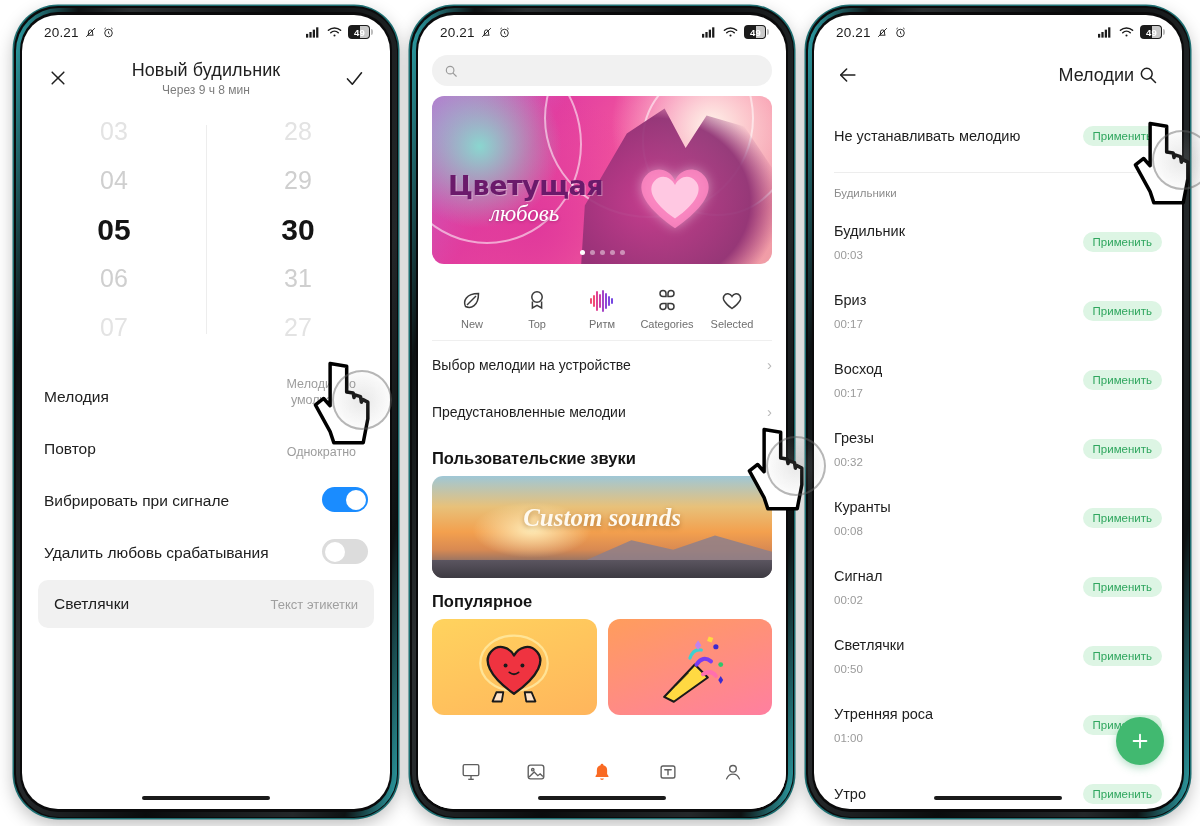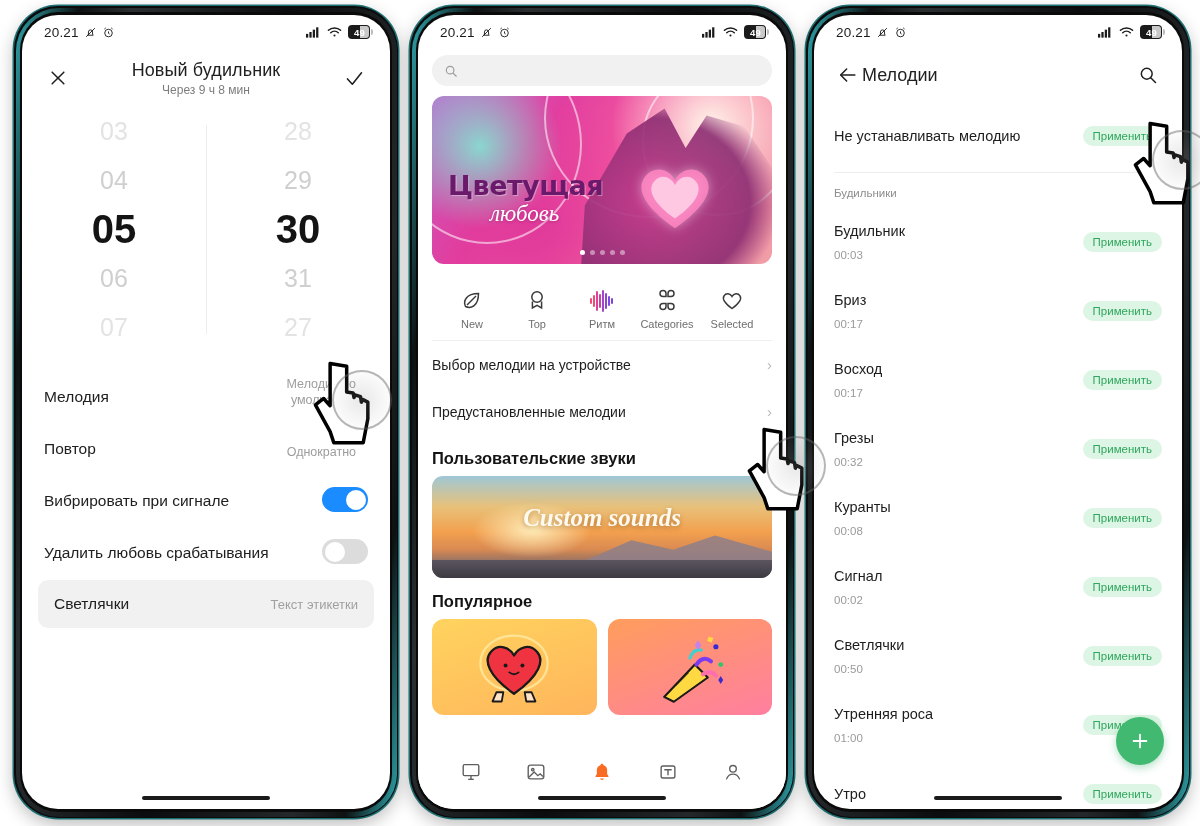--- a/index.html
+++ b/index.html
@@ -69,21 +69,21 @@
   .p1-head { display:flex; align-items:center; padding: 6px 22px 0 22px; height:52px;}
   .p1-head .mid { flex:1; text-align:center; }
   .p1-title { font-size:18px; color:#1f1f1f; font-weight:400; letter-spacing:.1px;}
   .p1-sub { font-size:12px; color:#7c7c7c; margin-top:2px;}
   .iconbtn { width:28px; height:28px; display:flex; align-items:center; justify-content:center; cursor:pointer;}
 
   .picker { position:relative; height:245px; margin-top:6px; display:flex; }
   .pcol { flex:1; display:flex; flex-direction:column; align-items:center; justify-content:center; gap:0; }
   .pcol .v { height:49px; line-height:49px; font-size:25px; color:#e3e3e3; font-weight:300;}
   .pcol .v.n1 { color:#cfcfcf; }
-  .pcol .v.sel { color:#141414; font-size:40px; font-weight:700; }
+  .pcol .v.sel { color:#141414; font-size:30px; font-weight:700; }
   .pdiv { position:absolute; left:50%; top:18px; bottom:18px; width:1px; background:#ededed;}
 
   .rowlist { padding: 12px 22px 0 22px; }
   .row { display:flex; align-items:flex-end; min-height:52px; padding:8px 0; }
   .row .lbl { font-size:15.5px; color:#202020; flex:1; line-height:1.35; }
   .row .val { font-size:12.5px; color:#9d9d9d; text-align:right; line-height:1.3; max-width:110px;}
   .chev { margin-left:7px; color:#b9b9b9; font-size:15px; }
   .toggle { width:46px; height:25px; border-radius:14px; position:relative; flex:none;}
   .toggle.on { background:#1a8cff; }
   .toggle.off { background:#dcdcdc; }
@@ -147,21 +147,21 @@
   .pop-card.c1 { background: linear-gradient(160deg,#ffd35e 0%, #ffb55c 100%); }
   .pop-card.c2 { background: linear-gradient(160deg,#ff9d5c 0%, #ff7fa0 100%); }
   .navbar { position:absolute; left:0; right:0; bottom:0; height:58px; background:#fff;
     display:flex; align-items:center; justify-content:space-around; padding:0 20px 12px 20px;}
   .navbar .nb { cursor:pointer; }
   .homebar { position:absolute; left:50%; transform:translateX(-50%); bottom:9px;
              width:128px; height:4px; border-radius:3px; background:#1a1a1a; }
 
   
   .p3-head { display:flex; align-items:center; padding:10px 20px; height:52px;}
-  .p3-head .mid { flex:1; text-align:left; font-size:18px; color:#1f1f1f;}
+  .p3-head .mid { flex:1; text-align:right; font-size:18px; color:#1f1f1f;}
   .p3-list { padding:0 20px; }
   .p3-row { display:flex; align-items:center; min-height:69px; }
   .p3-row .tx { flex:1; }
   .p3-row .nm { font-size:14.5px; color:#1d1d1d; }
   .p3-row .du { font-size:11.5px; color:#9a9a9a; margin-top:10px; }
   .apply { background:#ddf5e4; color:#2fa65e; font-size:11.5px; border-radius:11px;
            padding:4px 10px; white-space:nowrap; cursor:pointer;}
   .grouphdr { font-size:11.5px; color:#8d8d8d; padding:14px 0 8px 0; }
   .p3-sep { height:1px; background:#ededed; margin:2px 0 0 0; }
   .fab { position:absolute; right:18px; bottom:44px; width:48px; height:48px; border-radius:50%;

